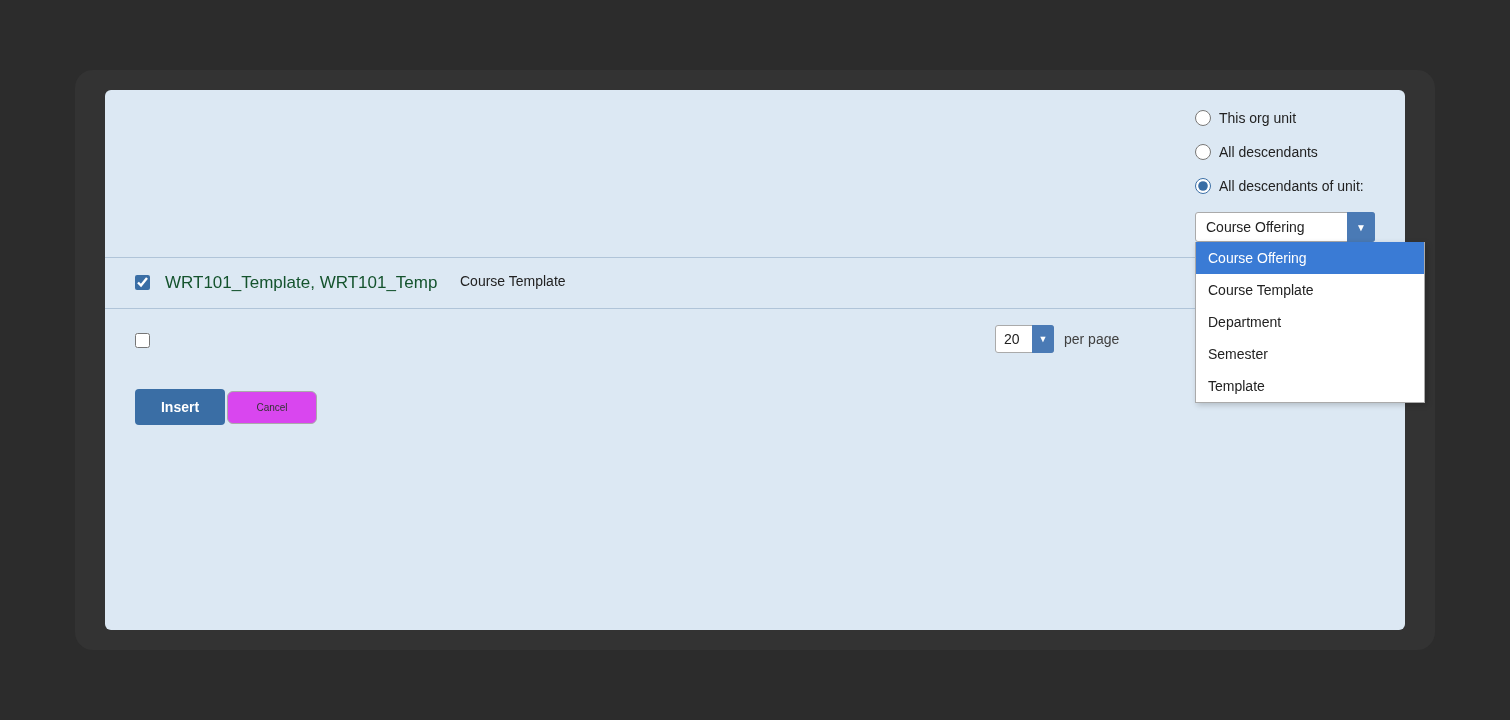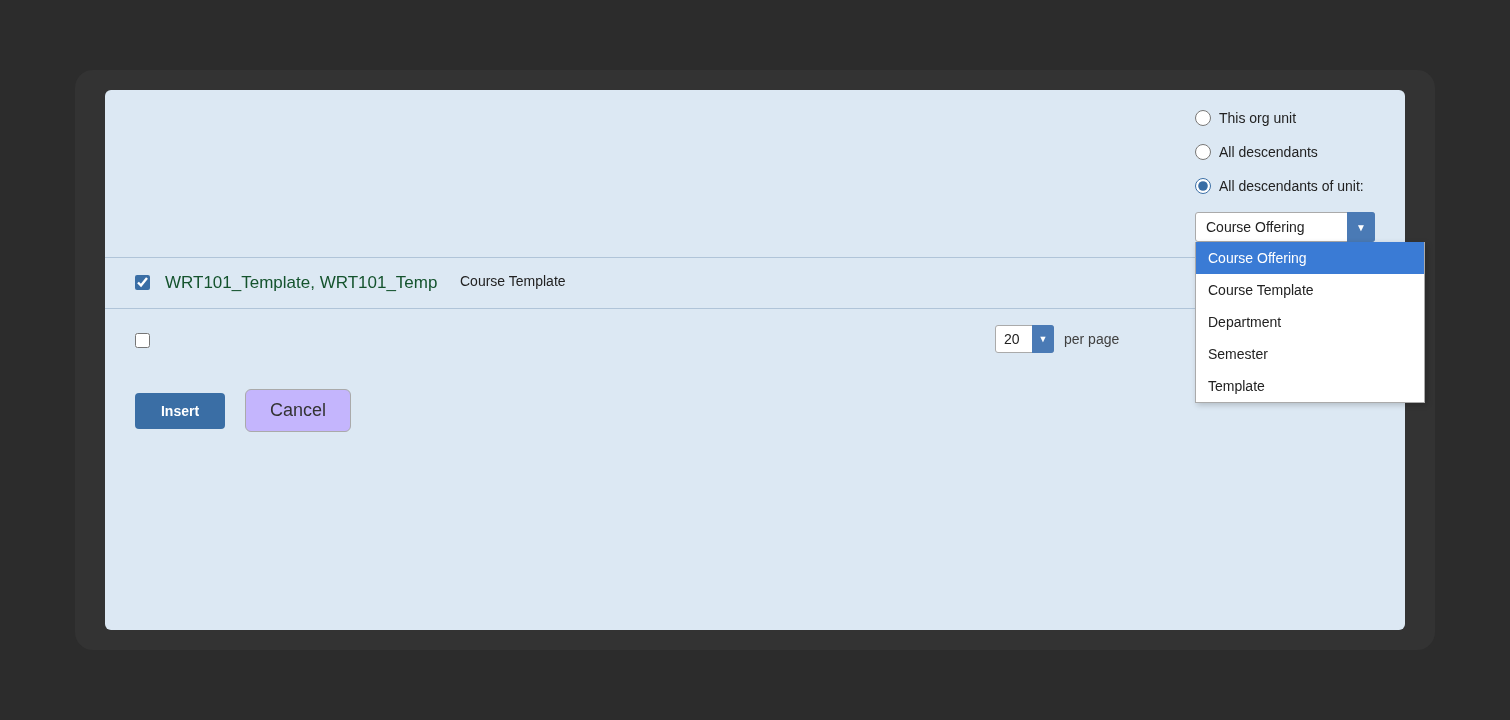--- a/index.html
+++ b/index.html
@@ -246,43 +246,43 @@
 
     .per-page-label {
       font-size: 14px;
       color: #404040;
     }
 
     
     .footer-section {
       padding: 20px 30px;
       display: flex;
-      gap: 20px;
+      gap: 2px;
       align-items: center;
     }
 
     .btn-insert {
       background: #3a6ea5;
       color: white;
       border: none;
       border-radius: 4px;
       padding: 10px 24px;
       font-size: 14px;
       font-weight: bold;
       cursor: pointer;
       min-width: 90px;
     }
 
     .btn-cancel {
-      background: #c4b5fd;
+      background: #d946ef;
       color: #333;
       border: 1px solid #aaa;
       border-radius: 6px;
       padding: 10px 24px;
-      font-size: 18px;
+      font-size: 10px;
       cursor: pointer;
       min-width: 90px;
     }
 
     .second-row-content {
       display: flex;
       align-items: center;
       flex: 1;
       gap: 20px;
     }

